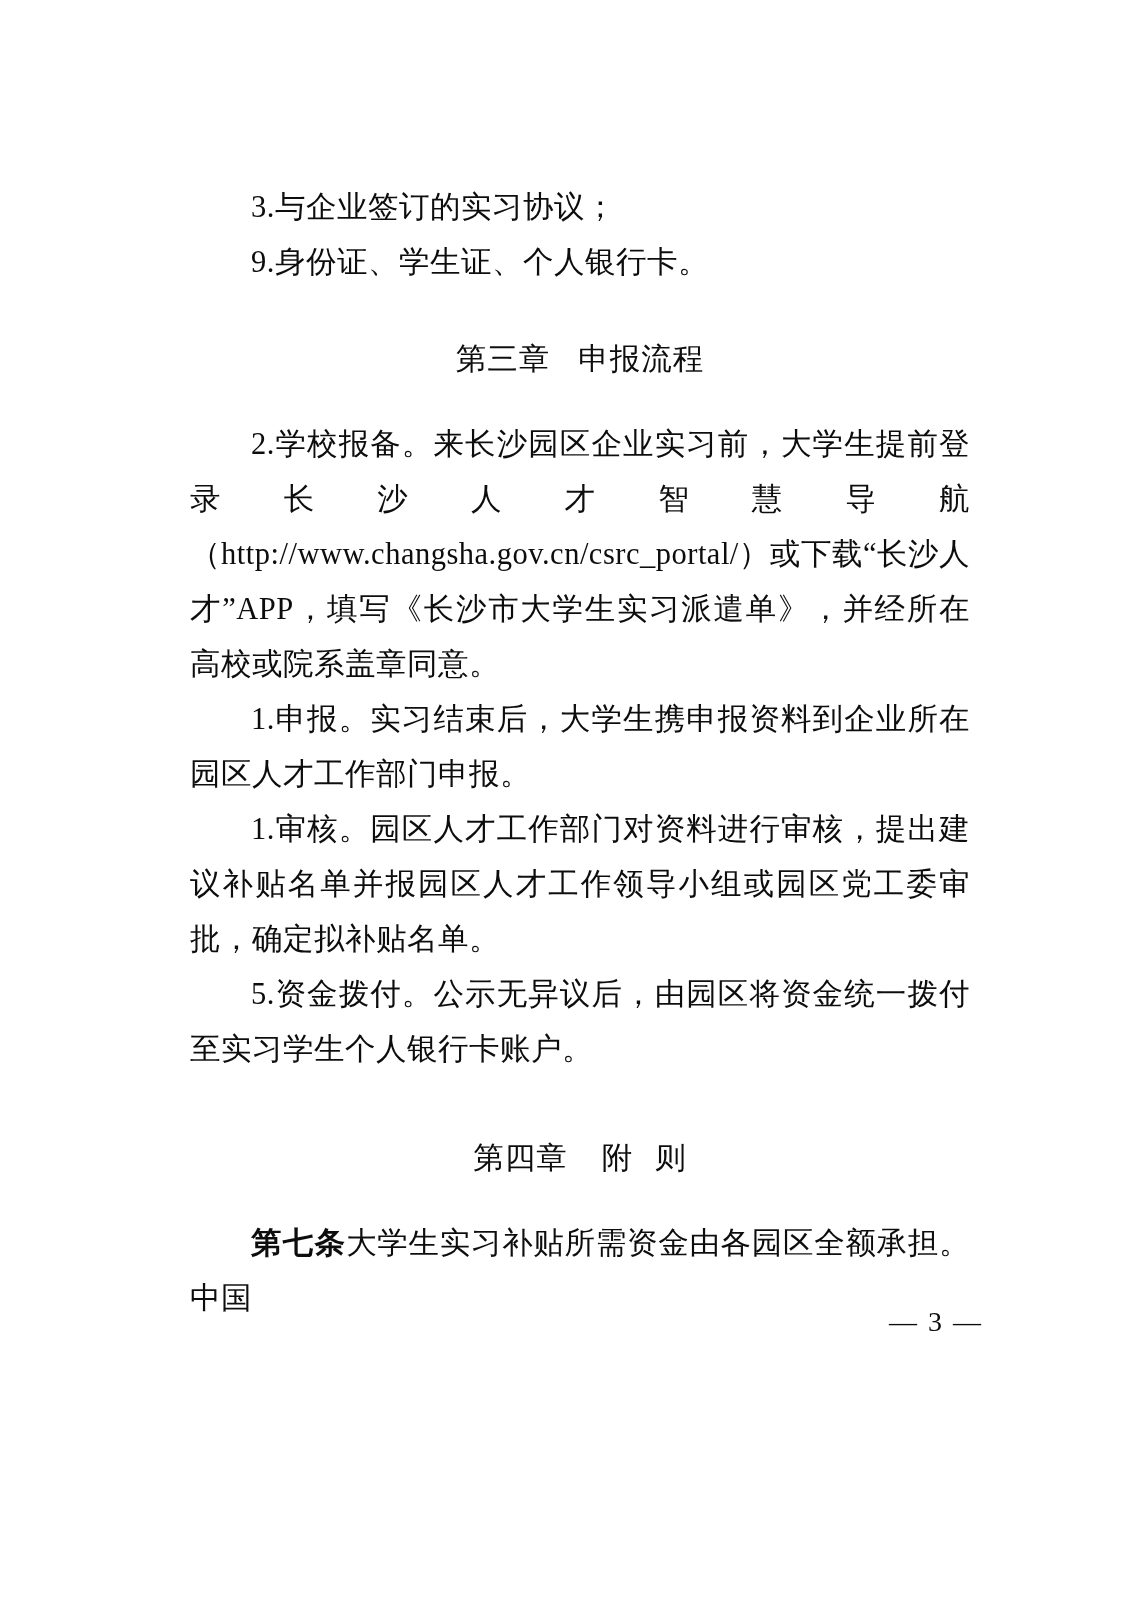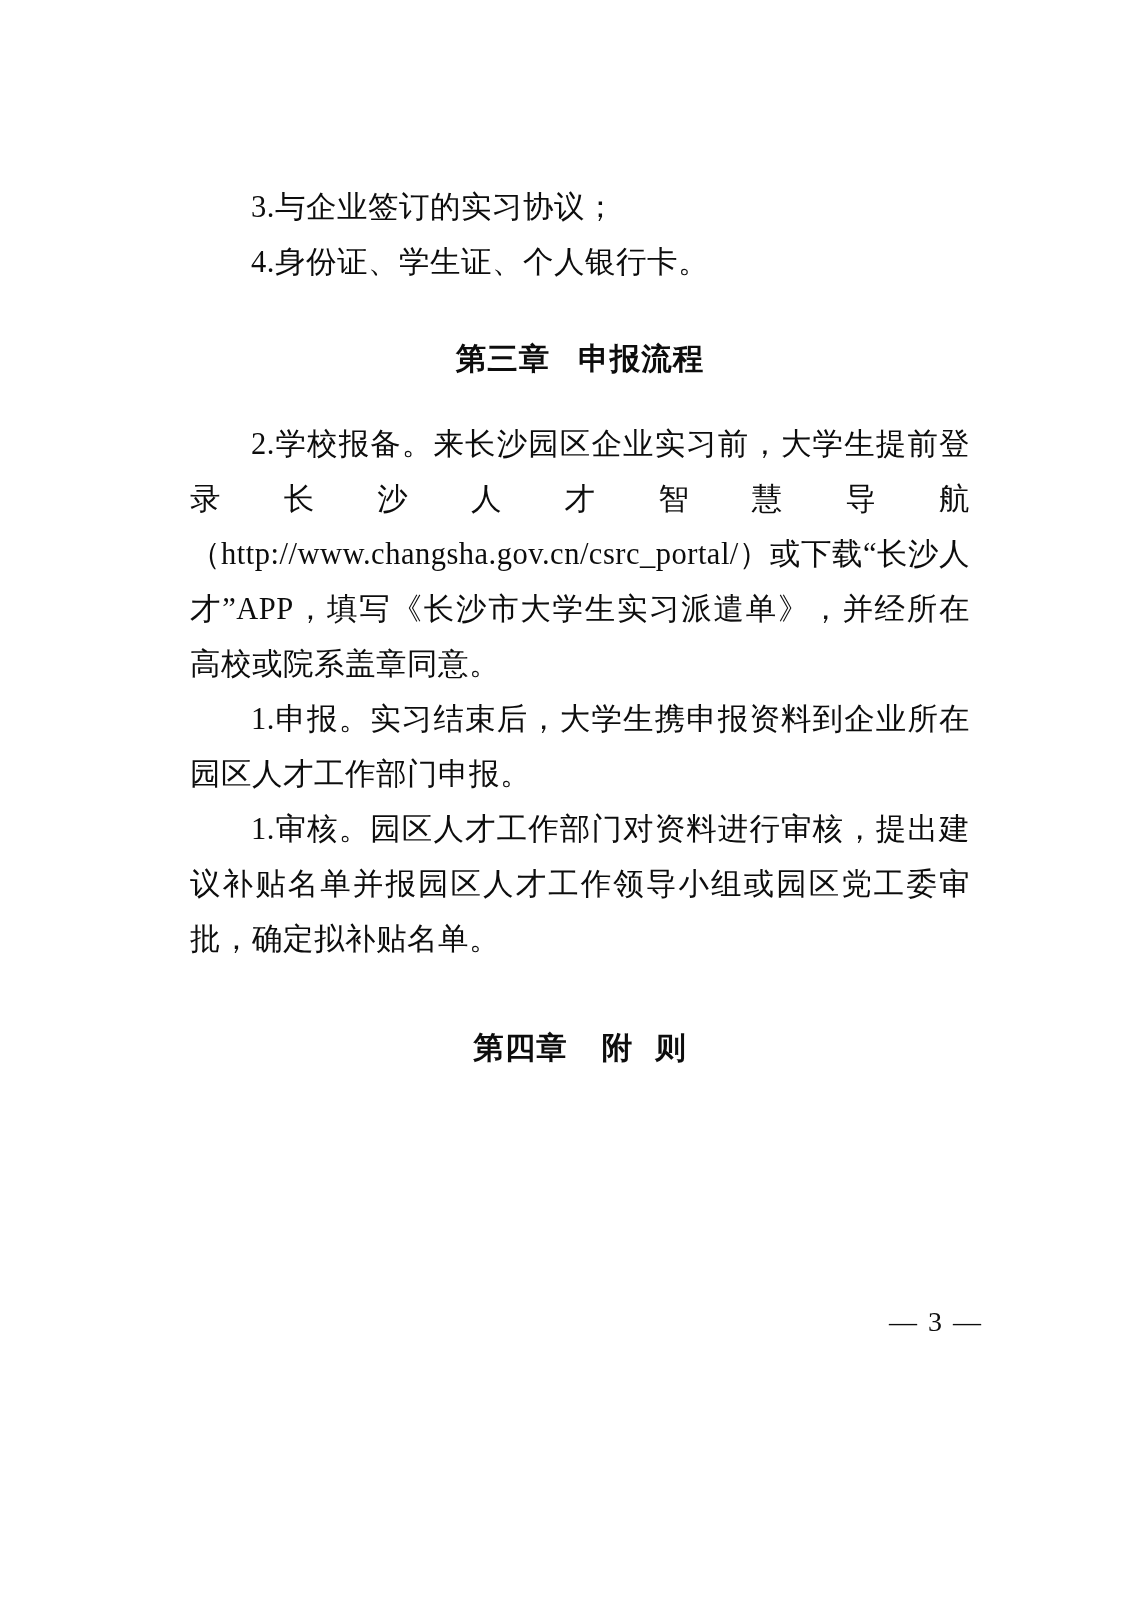--- a/index.html
+++ b/index.html
@@ -30,21 +30,21 @@
     text-align: justify;
     text-justify: inter-ideograph;
     margin: 0 0 0 0;
   }
   .indent {
     text-indent: 2em;
   }
   .chapter {
     font-size: 30.5px;
     line-height: 55px;
-    font-weight: bold;
+    font-weight: normal;
     text-align: center;
     margin: 32px 0 30px 0;
     letter-spacing: 1px;
   }
   .chapter .gap {
     display: inline-block;
     width: 28px;
   }
   .chapter .gap-wide {
     display: inline-block;
@@ -70,36 +70,40 @@
     font-family: "Liberation Serif", "DejaVu Serif", serif;
   }
 </style>
 </head>
 <body>
 
 <div class="page">
   <div class="content">
 
     <p class="para indent">3.与企业签订的实习协议；</p>
-    <p class="para indent">4.身份证、学生证、个人银行卡。</p>
+    <p class="para indent">9.身份证、学生证、个人银行卡。</p>
 
     <div class="spacer-sm"></div>
 
     <div class="chapter">
       <span>第三章</span><span class="gap"></span><span>申报流程</span>
     </div>
 
 
     <p class="para indent">2.学校报备。来长沙园区企业实习前，大学生提前登录长沙人才智慧导航（http://www.changsha.gov.cn/csrc_portal/）或下载“长沙人才”APP，填写《长沙市大学生实习派遣单》，并经所在高校或院系盖章同意。</p>
     <p class="para indent">1.申报。实习结束后，大学生携申报资料到企业所在园区人才工作部门申报。</p>
     <p class="para indent">1.审核。园区人才工作部门对资料进行审核，提出建议补贴名单并报园区人才工作领导小组或园区党工委审批，确定拟补贴名单。</p>
+    <p class="para indent">5.资金拨付。公示无异议后，由园区将资金统一拨付至实习学生个人银行卡账户。</p>
 
     <div class="spacer-md"></div>
 
     <div class="chapter">
       <span>第四章</span><span class="gap-wide"></span><span>附</span><span class="gap-inner"></span><span>则</span>
     </div>
 
+    <p class="para indent">
+      <span class="article-label">第七条</span><span class="gap"></span><span>大学生实习补贴所需资金由各园区全额承担。中国</span>
+    </p>
 
   </div>
 
   <div class="footer">— 3 —</div>
 </div>
 
 </body></html>

